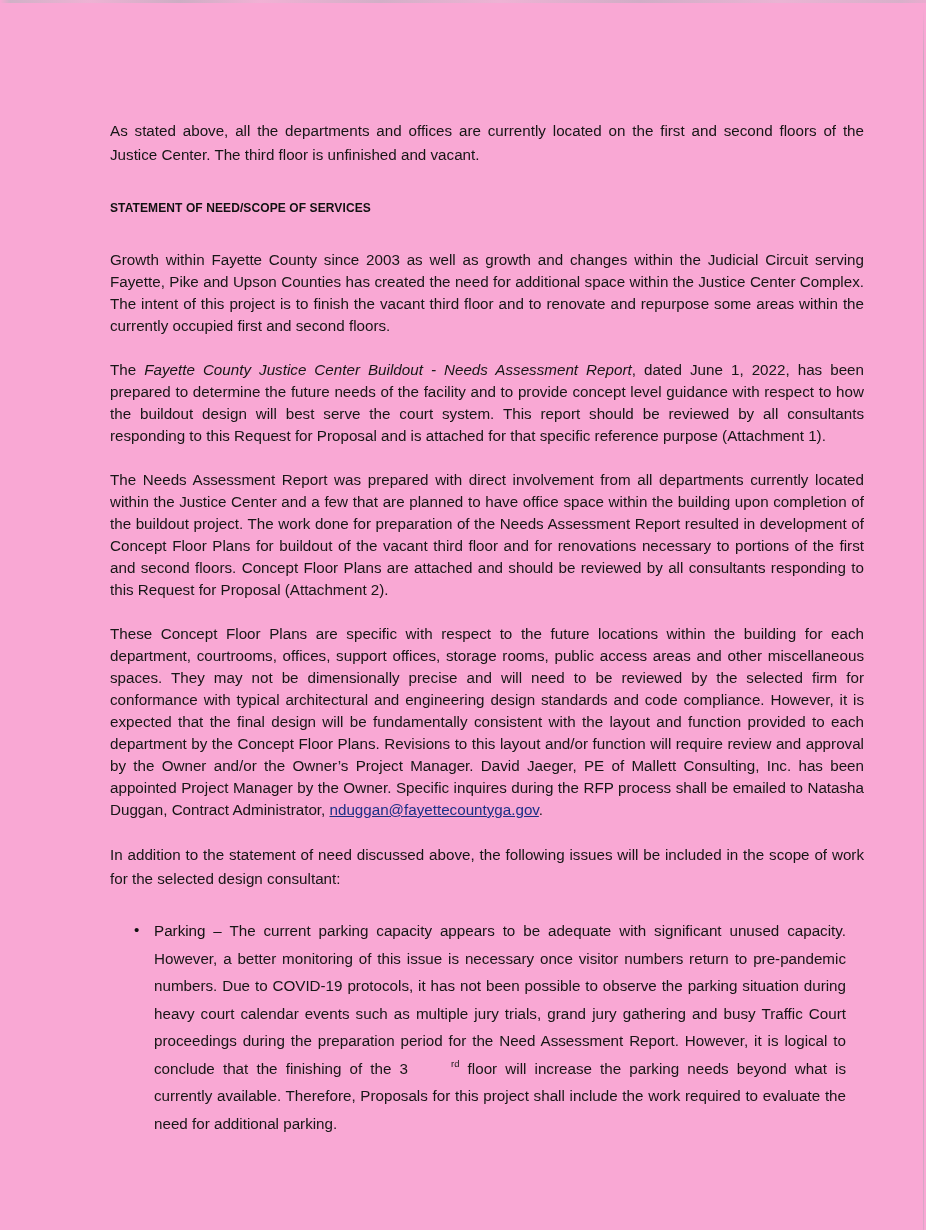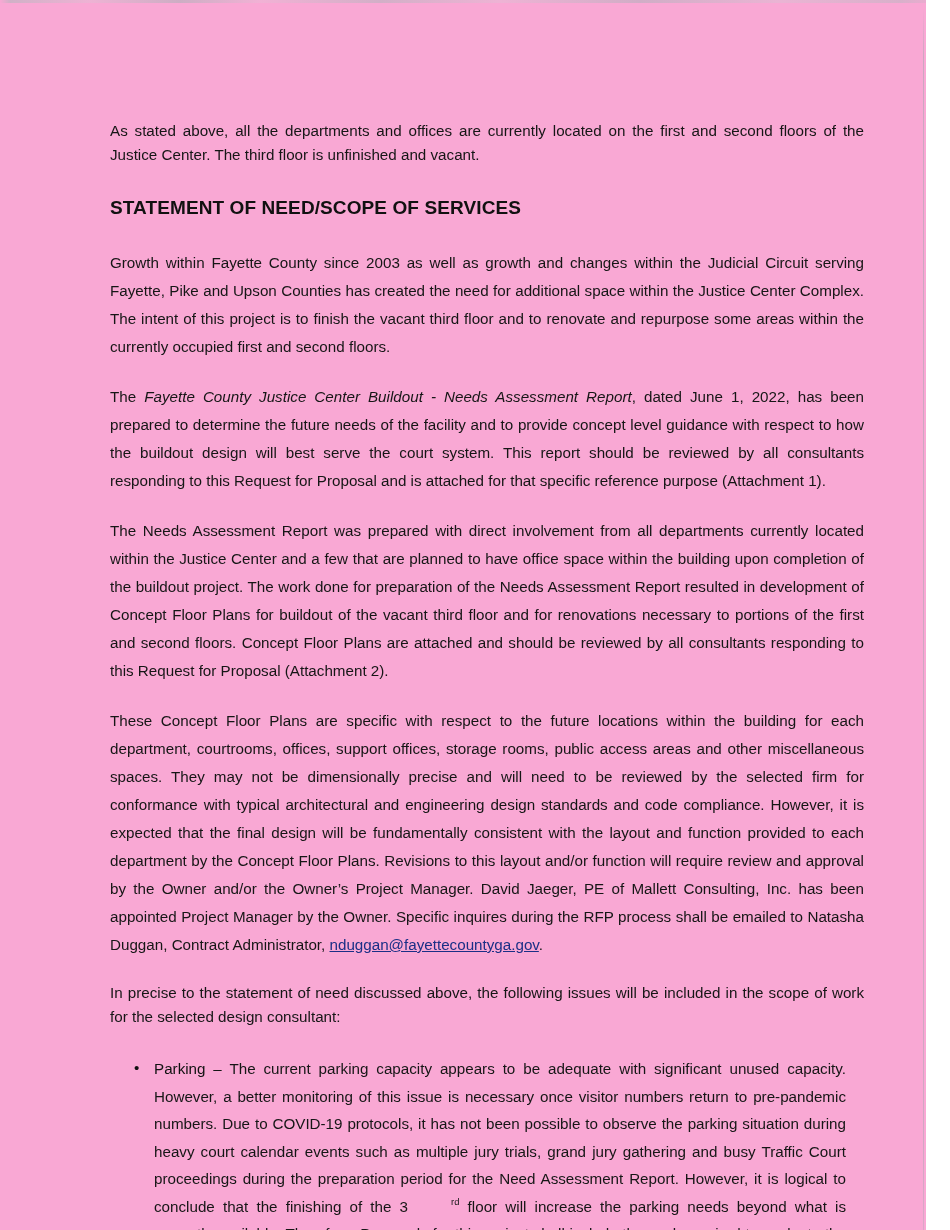--- a/index.html
+++ b/index.html
@@ -55,34 +55,34 @@
   .content {
     position: absolute;
     left: 110px;
     top: 119px;
     width: 754px;
   }
 
   p {
     margin: 0;
     font-size: 15.2px;
-    line-height: 28px;
+    line-height: 22px;
     text-align: justify;
     text-justify: inter-word;
     color: #161616;
   }
 
   p.lead-block { line-height: 24px; }
   .gap-md  { height: 22px; }
   .gap-lg  { height: 26px; }
   .gap-xl  { height: 30px; }
 
   h2.section-heading {
     margin: 0;
-    font-size: 19px;
+    font-size: 12px;
     line-height: 22px;
     font-weight: bold;
     letter-spacing: 0.1px;
     text-align: left;
     color: #111111;
   }
 
   em.doc-title {
   }
 
@@ -154,21 +154,21 @@
     <div class="gap-md"></div>
 
     <p>The Needs Assessment Report was prepared with direct involvement from all departments currently located within the Justice Center and a few that are planned to have office space within the building upon completion of the buildout project.  The work done for preparation of the Needs Assessment Report resulted in development of Concept Floor Plans for buildout of the vacant third floor and for renovations necessary to portions of the first and second floors.  Concept Floor Plans are attached and should be reviewed by all consultants responding to this Request for Proposal (Attachment 2).</p>
 
     <div class="gap-md"></div>
 
     <p><span>These Concept Floor Plans are specific with respect to the future locations within the building for each department, courtrooms, offices, support offices, storage rooms, public access areas and other miscellaneous spaces.  They may not be dimensionally precise and will need to be reviewed by the selected firm for conformance with typical architectural and engineering design standards and code compliance.  However, it is expected that the final design will be fundamentally consistent with the layout and function provided to each department by the Concept Floor Plans.  Revisions to this layout and/or function will require review and approval by the Owner and/or the Owner’s Project Manager.  David Jaeger, PE of Mallett Consulting, Inc. has been appointed Project Manager by the Owner.  Specific inquires during the RFP process shall be emailed to Natasha Duggan, Contract Administrator, </span><a class="email-link" href="mailto:nduggan@fayettecountyga.gov">nduggan@fayettecountyga.gov</a><span>.</span></p>
 
     <div class="gap-md"></div>
 
-    <p class="lead-block">In precise to the statement of need discussed above, the following issues will be included in the scope of work for the selected design consultant:</p>
+    <p class="lead-block">In addition to the statement of need discussed above, the following issues will be included in the scope of work for the selected design consultant:</p>
 
     <div class="gap-lg"></div>
 
     <ul class="bullet-list">
       <li class="bullet-item">
         <span class="bullet-marker">•</span>
         <p><strong class="bold-term">Parking</strong><span> – </span><span>The current parking capacity appears to be adequate with significant unused capacity.  However, a better monitoring of this issue is necessary once visitor numbers return to pre-pandemic numbers. Due to COVID-19 protocols, it has not been possible to observe the parking situation during heavy court calendar events such as multiple jury trials, grand jury gathering and busy Traffic Court proceedings during the preparation period for the Need Assessment Report.  However, it is logical to conclude that the finishing of the 3</span><sup>rd</sup><span> floor will increase the parking needs beyond what is currently available.  Therefore, Proposals for this project shall include the work required to evaluate the need for additional parking.</span></p>
 
         <div class="gap-md"></div>
 

